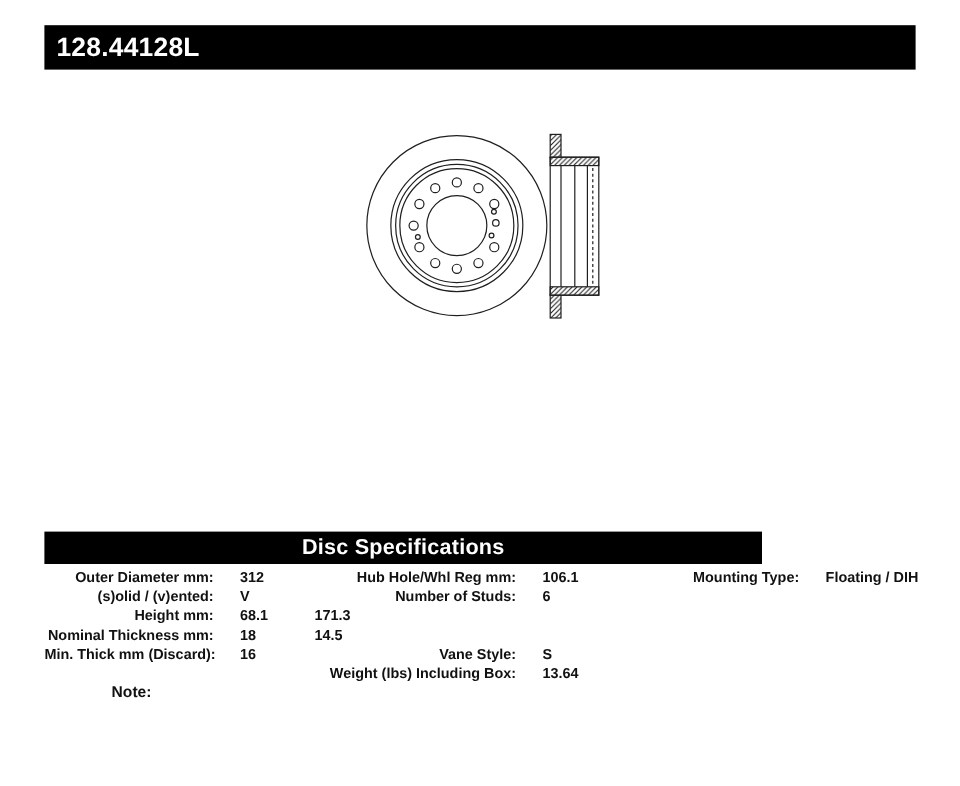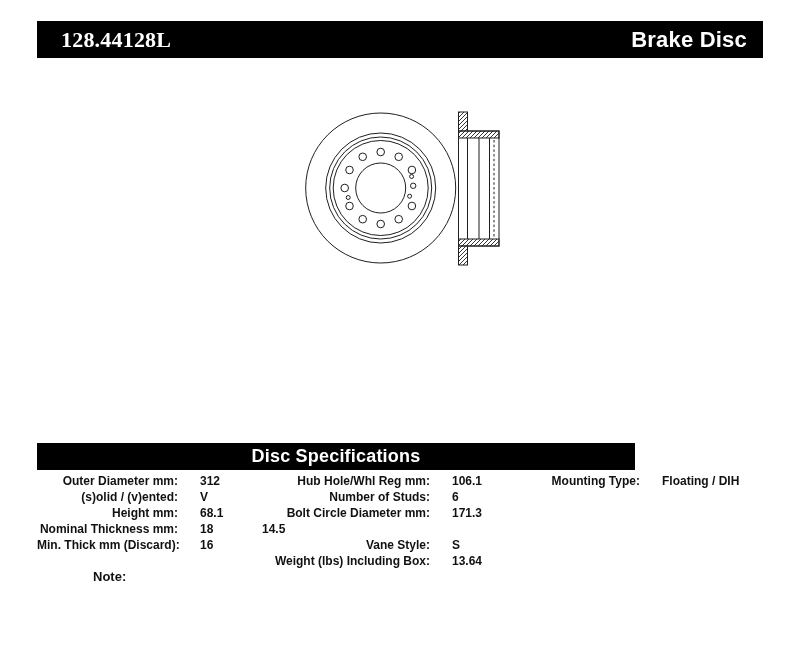--- a/index.html
+++ b/index.html
@@ -17,55 +17,54 @@
     font-family:"Liberation Sans", sans-serif;
     color:var(--text);
     overflow:hidden;
   }
   .topbar{
     position:absolute;left:37px;top:21px;width:726px;height:37px;
     background:var(--bar-bg);color:var(--bar-text);
     display:flex;align-items:center;justify-content:space-between;
     font-weight:bold;font-size:22px;
   }
-  .topbar .part{padding-left:24px;letter-spacing:0.2px;font-family:Liberation Serif, serif;}
+  .topbar .part{padding-left:10px;letter-spacing:0.2px;}
   .topbar .type{padding-right:16px;letter-spacing:0.2px;}
   .drawing-svg{position:absolute;left:295px;top:100px;}
   .specbar{
     position:absolute;left:37px;top:443px;width:598px;height:27px;
     background:var(--bar-bg);color:var(--bar-text);
     display:flex;align-items:center;justify-content:center;
     font-weight:bold;font-size:18px;letter-spacing:0.2px;
   }
   .spec-col{
     position:absolute;top:473px;
     font-size:12px;font-weight:bold;line-height:16px;
   }
   .spec-col-1{left:37px;}
   .spec-col-2{left:240px;}
-  .spec-col-3{left:468px;}
+  .spec-col-3{left:494px;}
   .spec-row{display:flex;white-space:nowrap;align-items:flex-end;}
   .spec-label{display:inline-block;text-align:right;}
   .spec-col-1 .spec-label{width:141px;}
   .spec-col-2 .spec-label{width:190px;}
   .spec-col-3 .spec-label{width:172px;}
   .spec-value{margin-left:22px;}
   .note{
     position:absolute;left:93px;top:569px;
     font-size:13px;font-weight:bold;
   }
 </style>
 </head>
 <body>
 
 <div class="page">
 
   <div class="topbar">
     <span class="part">128.44128L</span>
-    <span class="type">Brake Disc</span>
   </div>
 
   <svg class="drawing-svg" width="215" height="175" viewBox="295 100 215 175">
     <defs>
       <pattern id="hatch" width="4" height="4" patternUnits="userSpaceOnUse">
         <path d="M0,4 L4,0" stroke="#1f1f1f" stroke-width="0.9" fill="none"></path>
         <path d="M-1,1 L1,-1" stroke="#1f1f1f" stroke-width="0.9" fill="none"></path>
         <path d="M3,5 L5,3" stroke="#1f1f1f" stroke-width="0.9" fill="none"></path>
       </pattern>
     </defs>
@@ -139,21 +138,20 @@
   <div class="spec-col spec-col-2">
       <div class="spec-row">
         <span class="spec-label">Hub Hole/Whl Reg mm:</span>
         <span class="spec-value">106.1</span>
       </div>
       <div class="spec-row">
         <span class="spec-label">Number of Studs:</span>
         <span class="spec-value">6</span>
       </div>
       <div class="spec-row">
-        <span class="spec-label">Bolt Circle Diameter mm:</span>
         <span class="spec-value">171.3</span>
       </div>
       <div class="spec-row">
         <span class="spec-value">14.5</span>
       </div>
       <div class="spec-row">
         <span class="spec-label">Vane Style:</span>
         <span class="spec-value">S</span>
       </div>
       <div class="spec-row">

